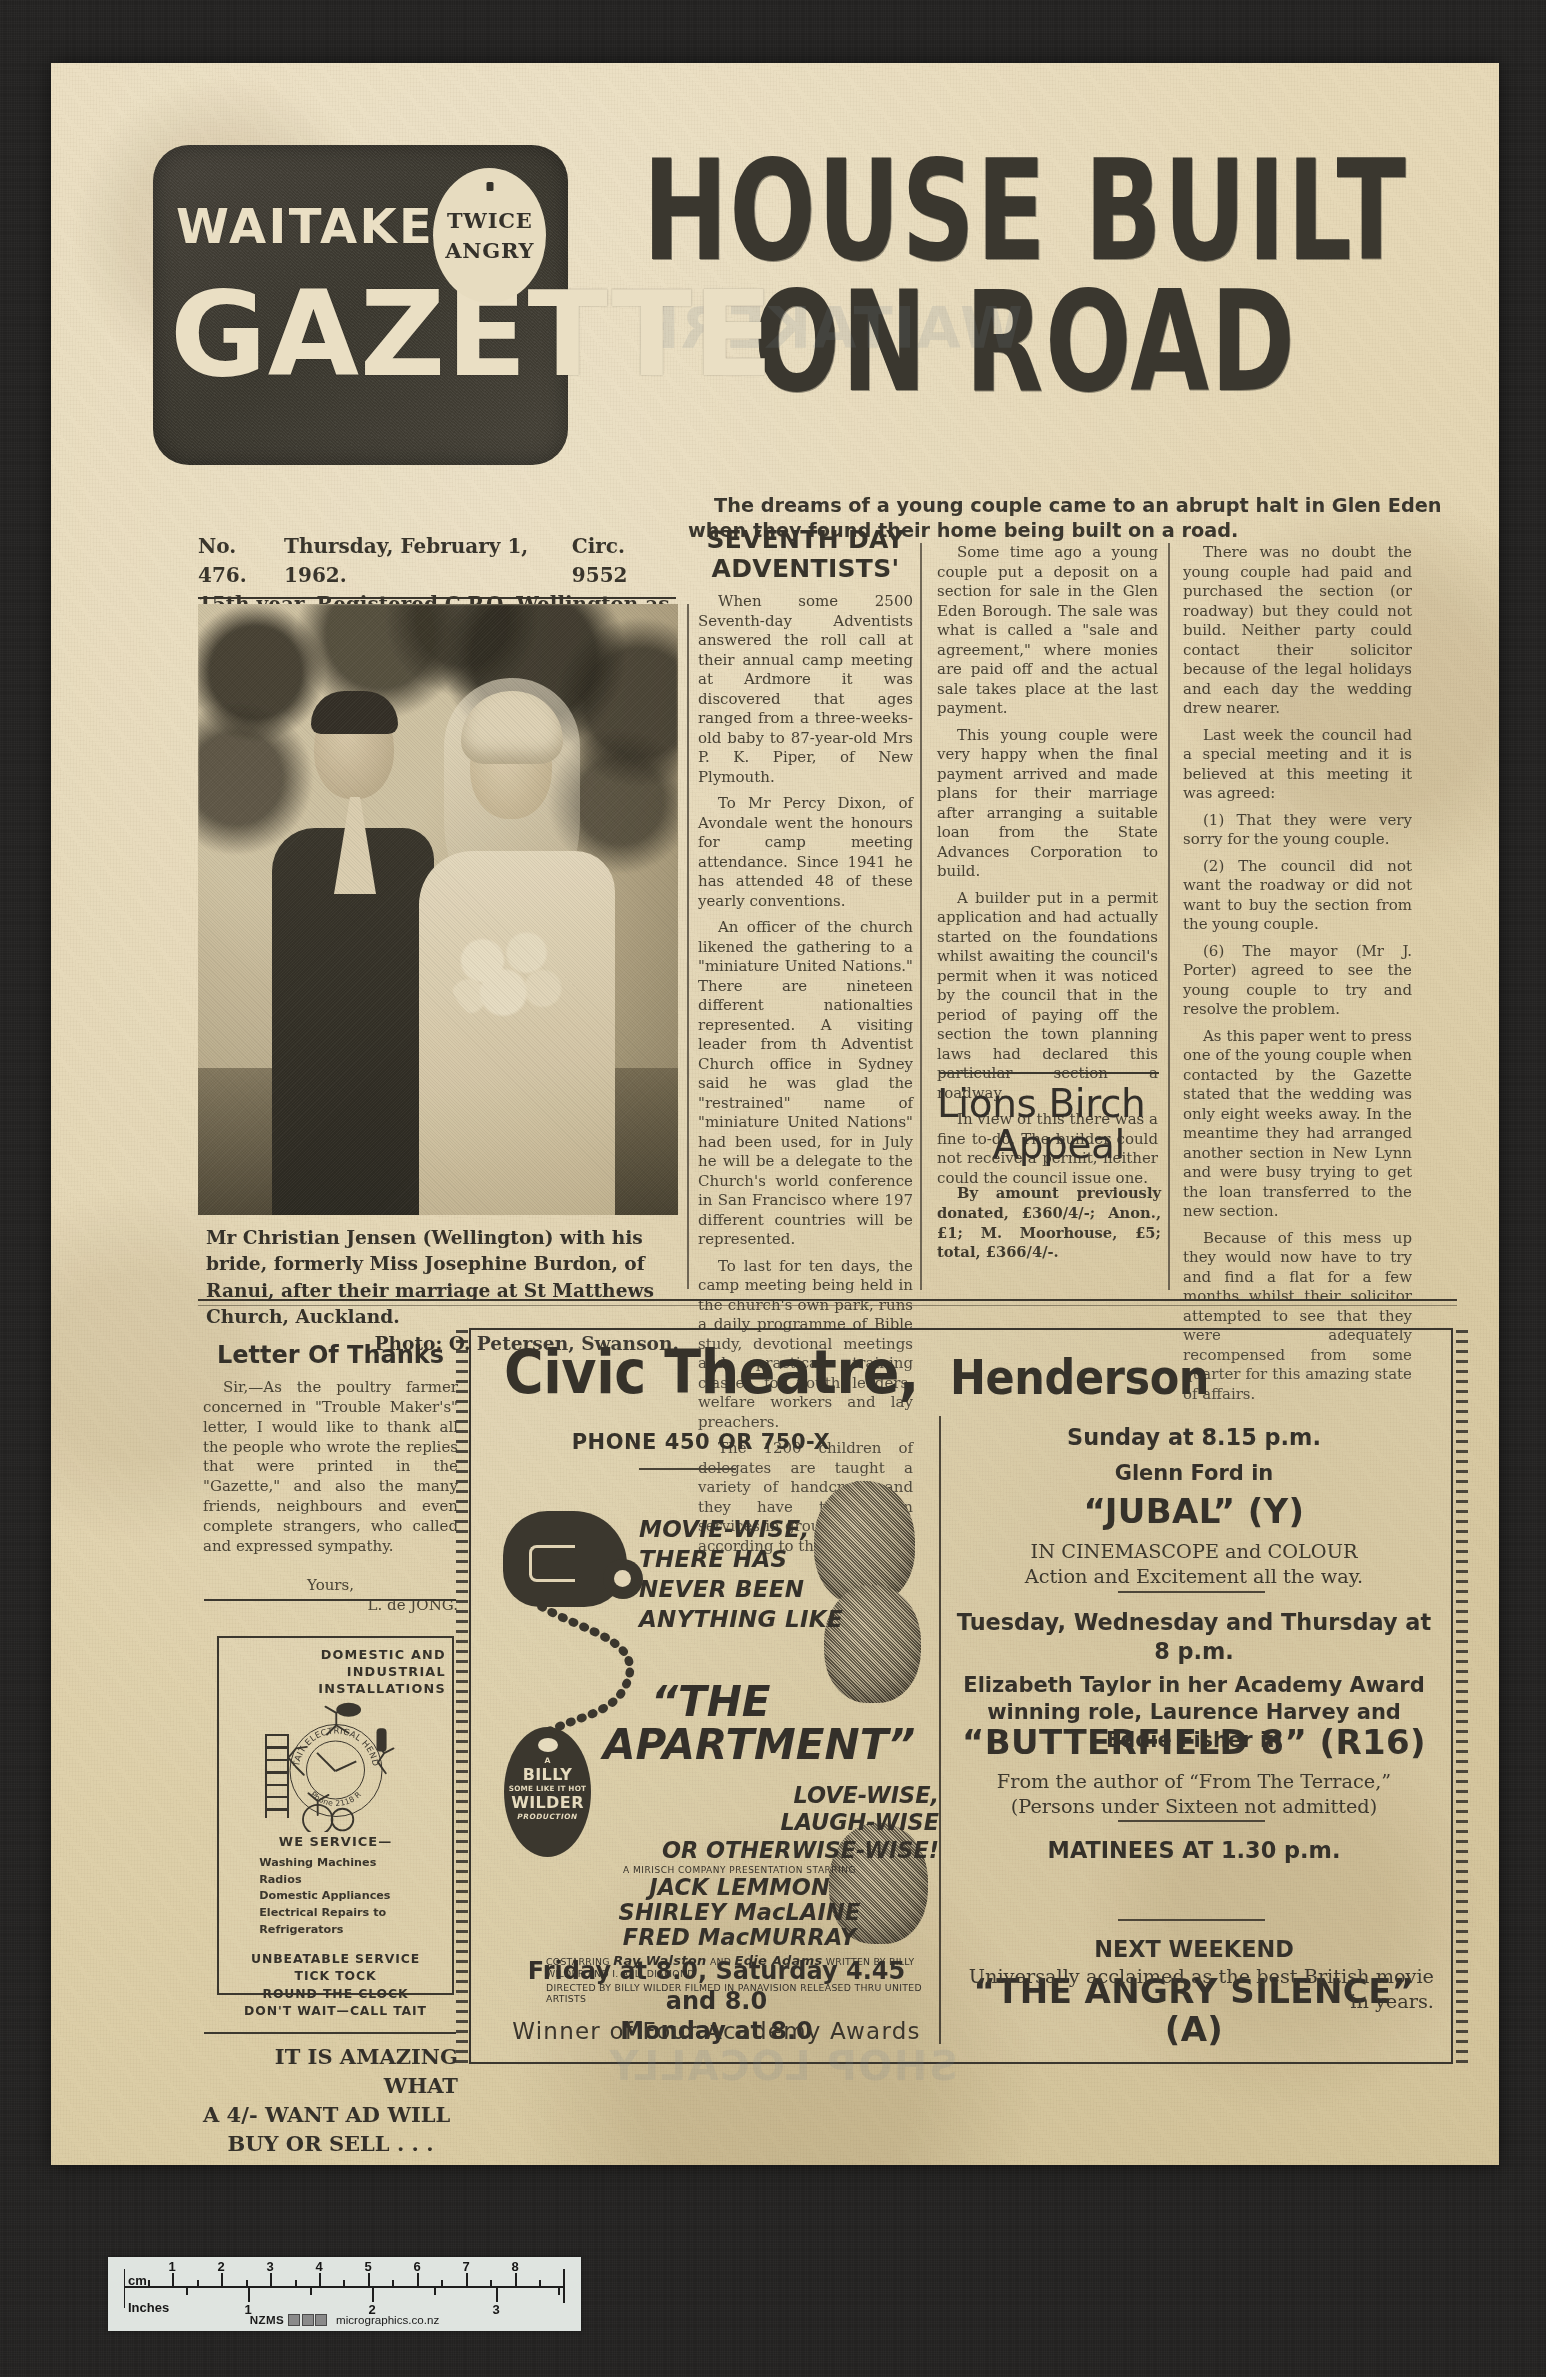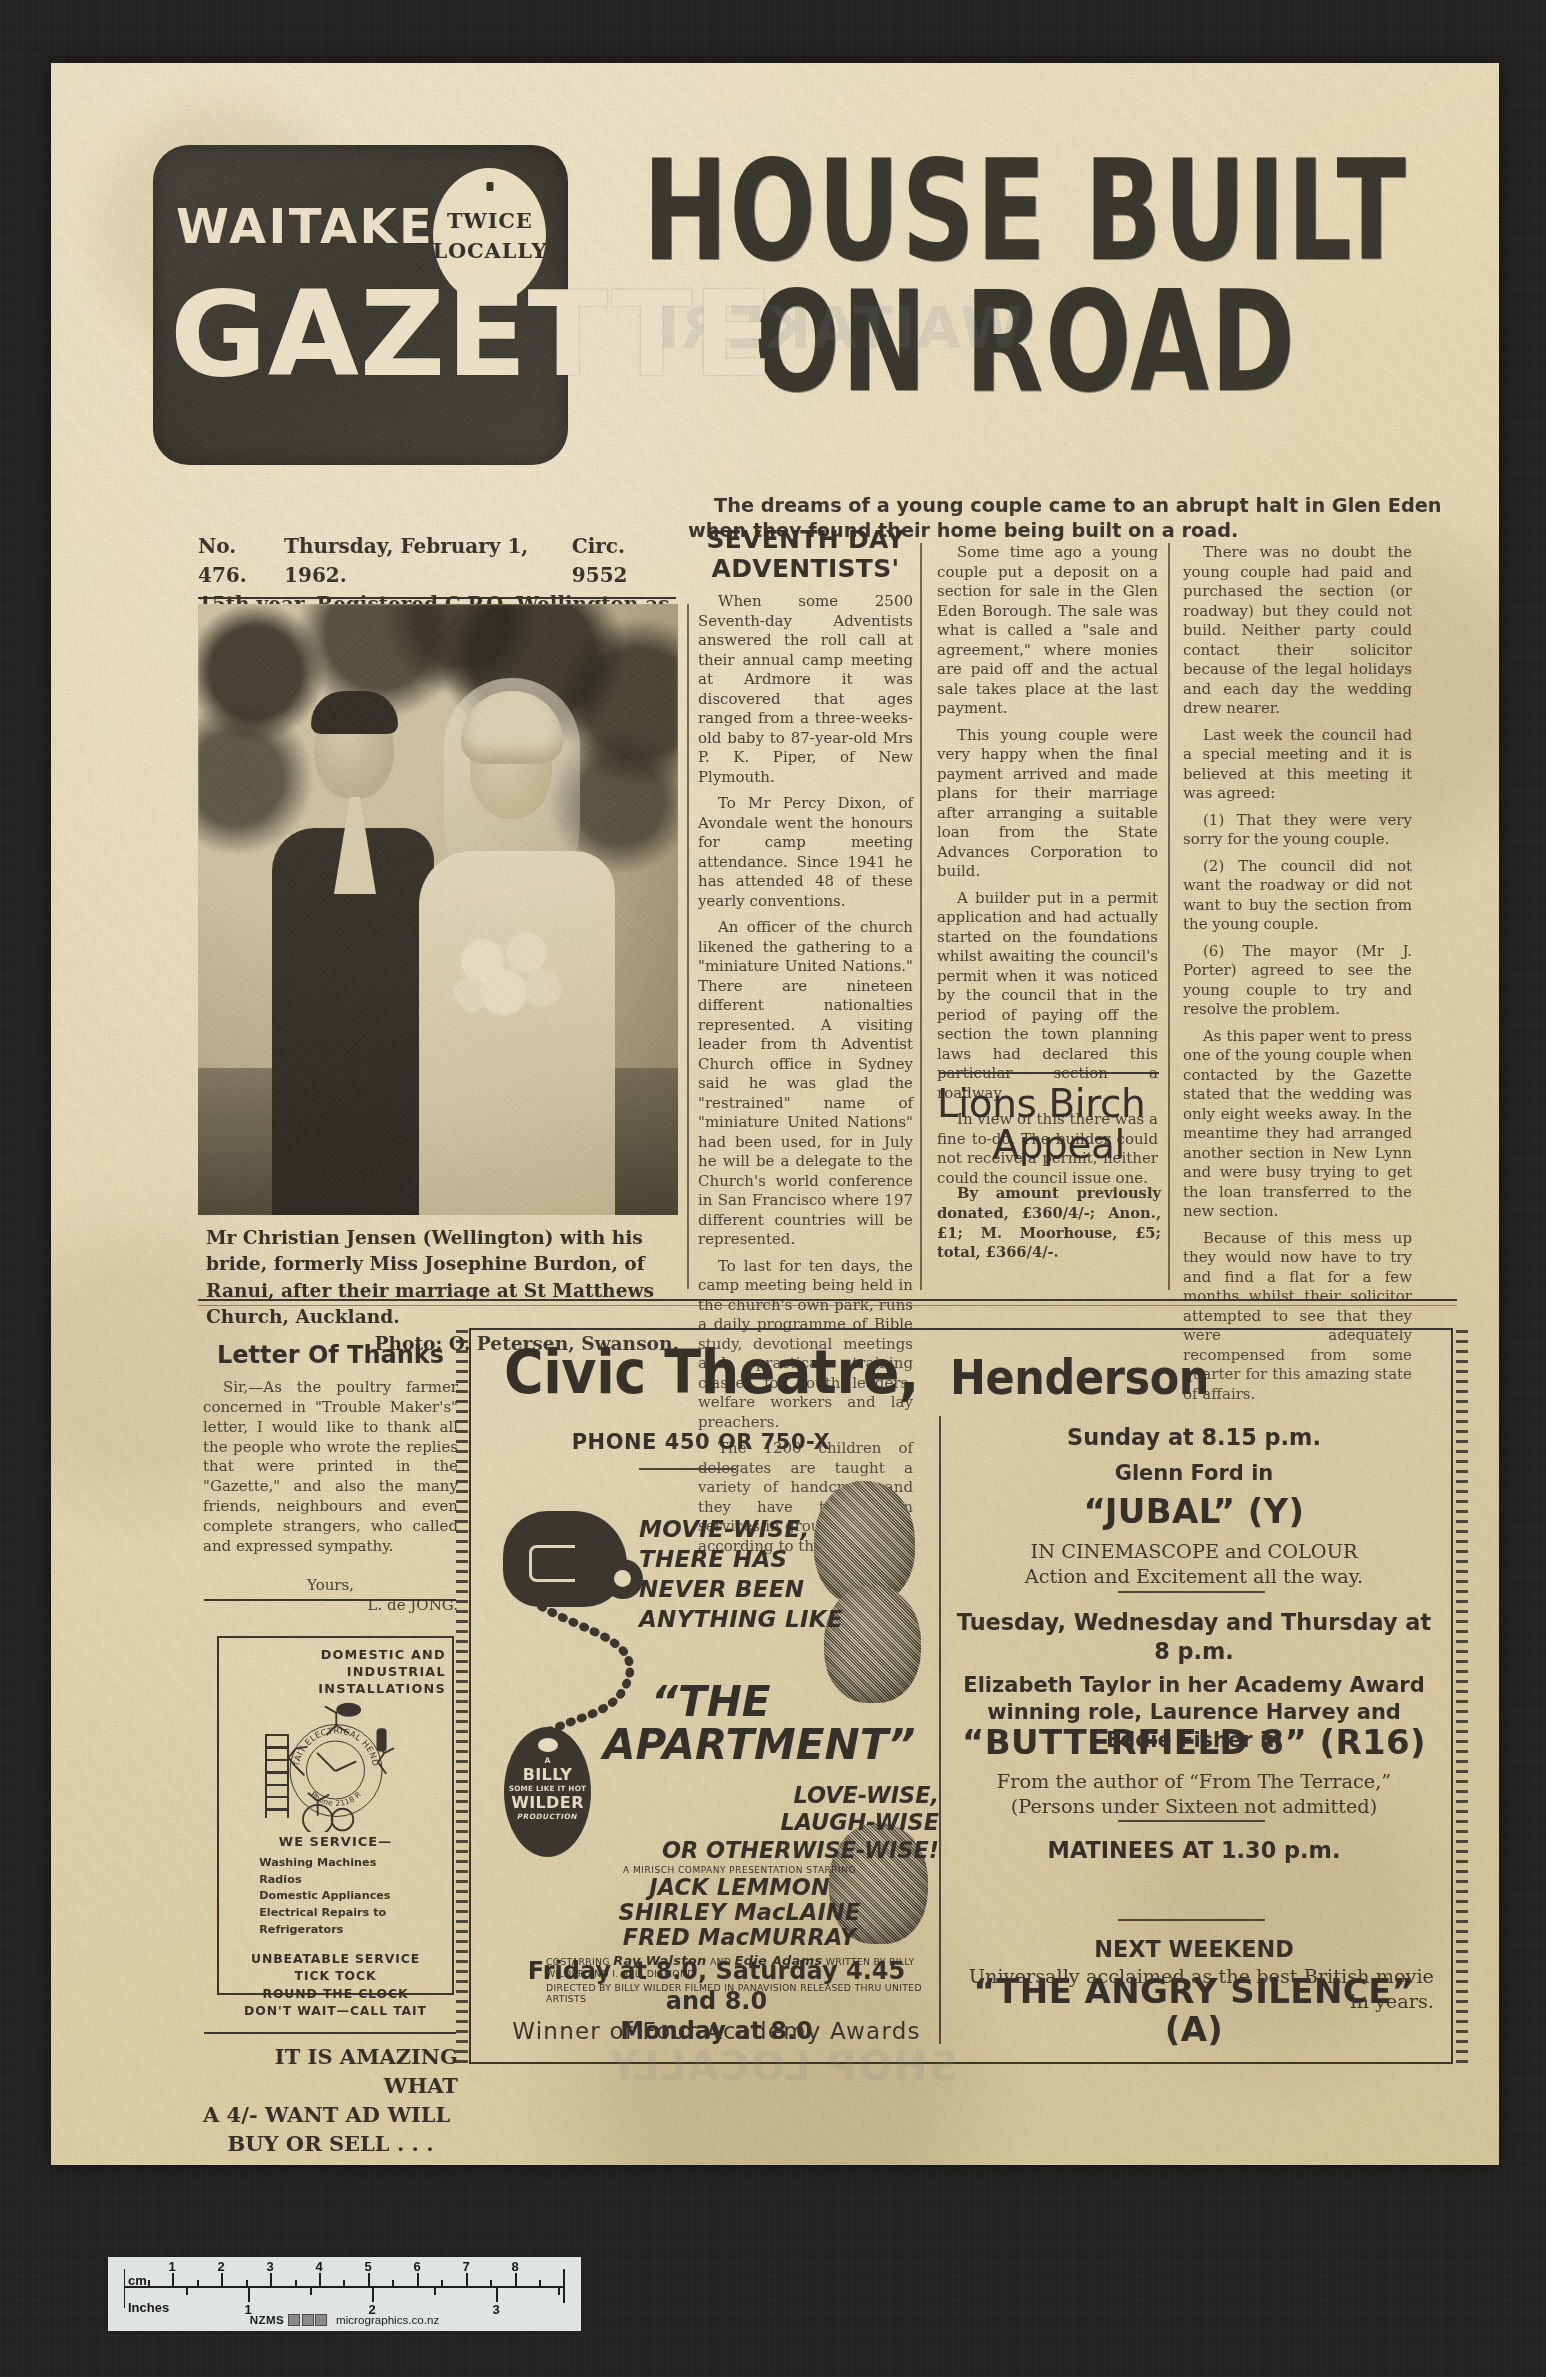--- a/index.html
+++ b/index.html
@@ -887,21 +887,21 @@
 
     <div class="bleed" style="left:588px; top:232px; font-size:57px;">WAITAKERE</div>
     <div class="bleed" style="left:557px; top:1980px; font-size:40px;">SHOP LOCALLY</div>
 
     <div id="masthead-logo">
       <div class="mh-word" id="mh-waitakere">WAITAKERE</div>
       <div class="mh-word" id="mh-gazette">GAZETTE</div>
       <div id="mh-badge">
         <div class="badge-dot"></div>
         <span>TWICE</span>
-        <span>LOCALLY</span>
+        <span>ANGRY</span>
       </div>
     </div>
 
     <div id="headline">
       <span class="hl-line l1">HOUSE BUILT</span>
       <span class="hl-line l2">ON ROAD</span>
     </div>
     <div id="standfirst">The dreams of a young couple came to an abrupt halt in Glen Eden when they found their home being built on a road.</div>
 
     <div id="pubinfo">

